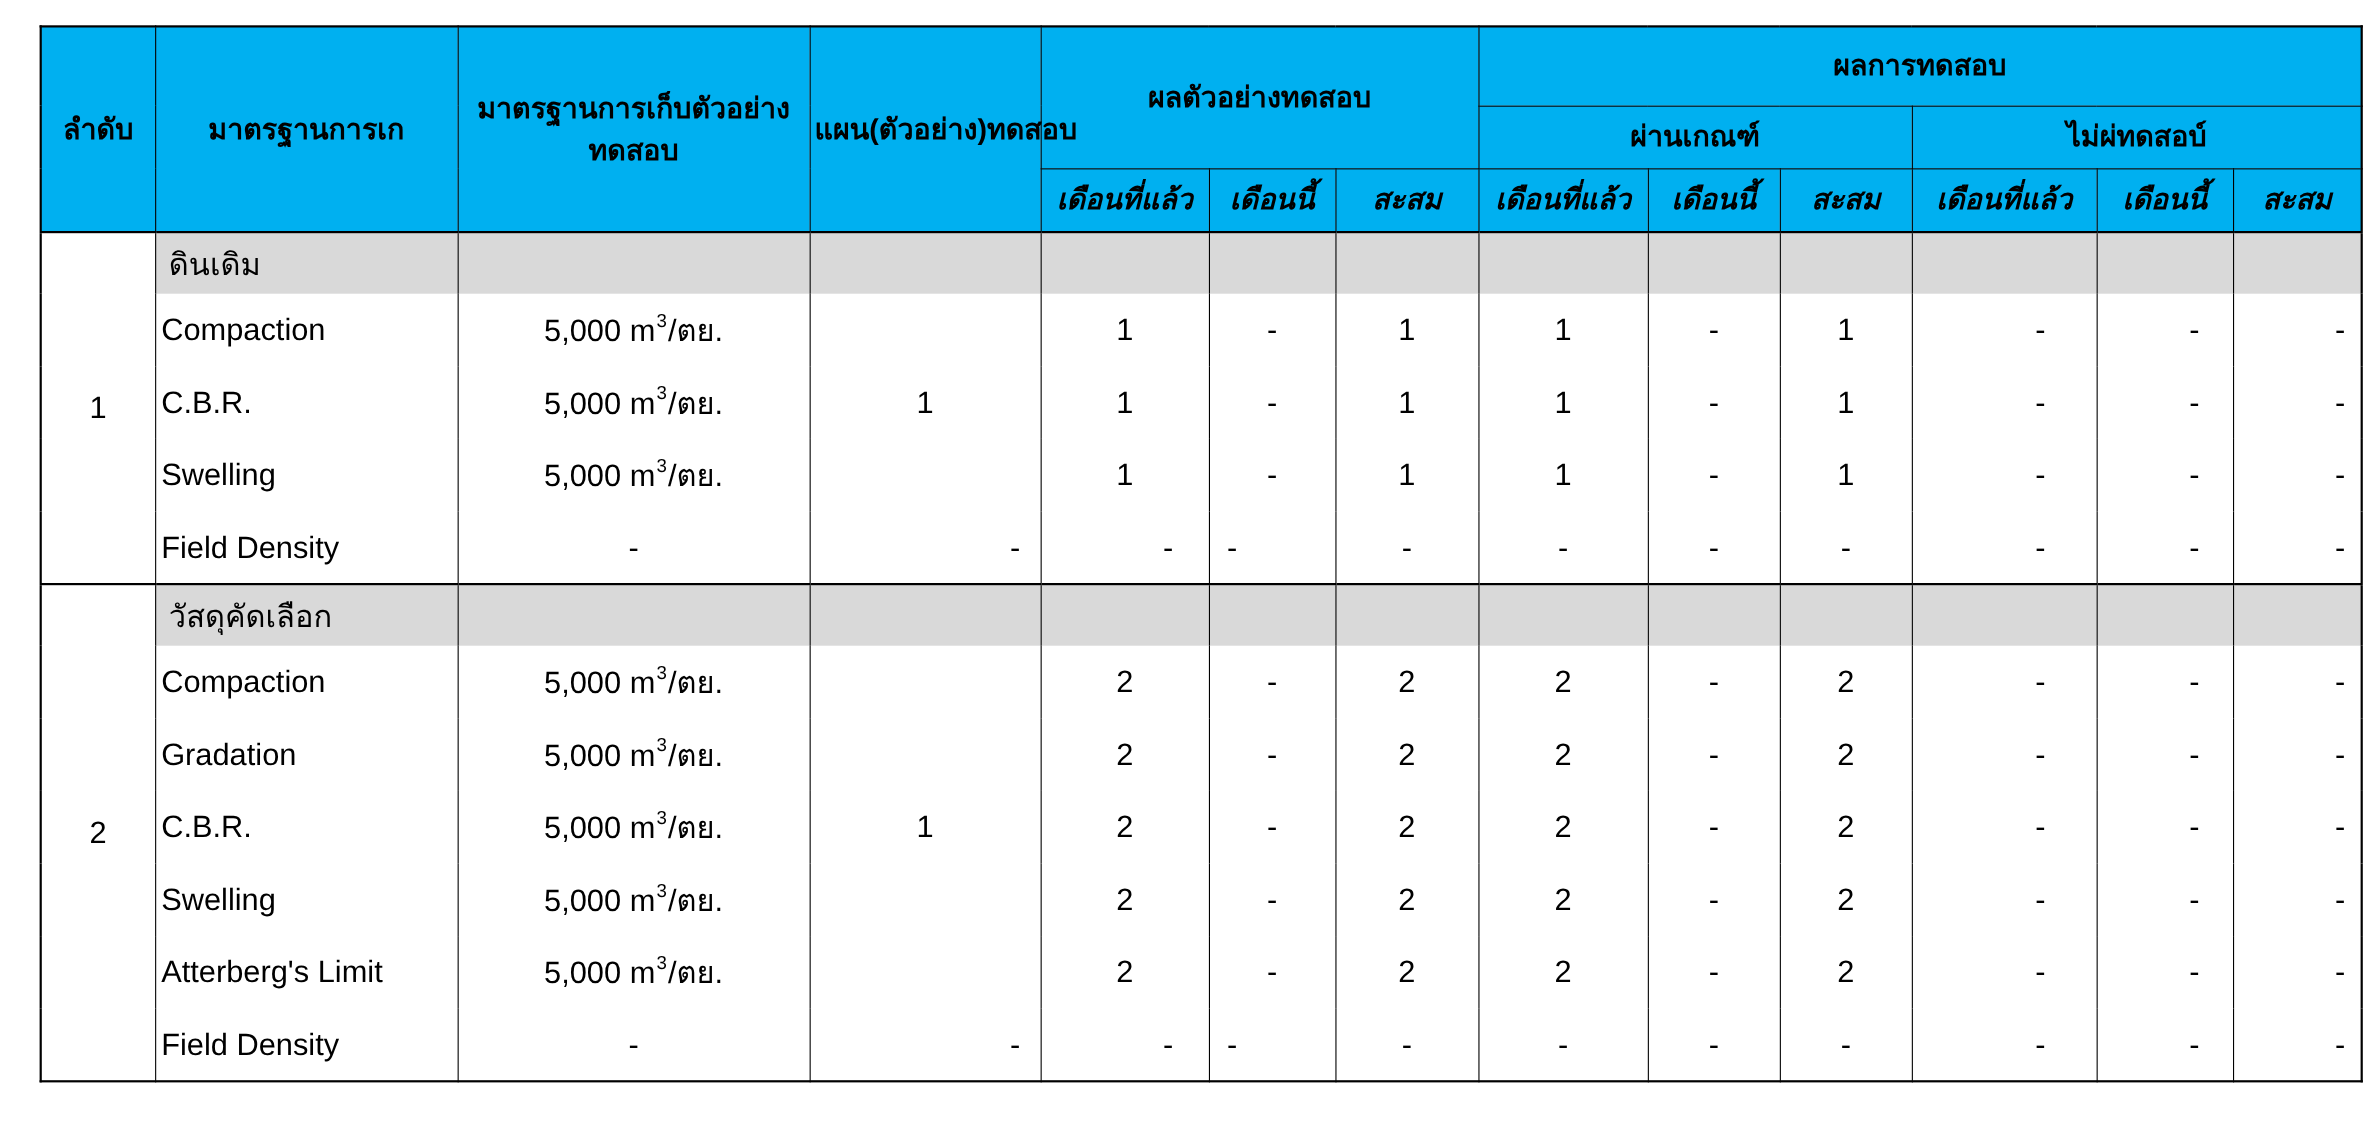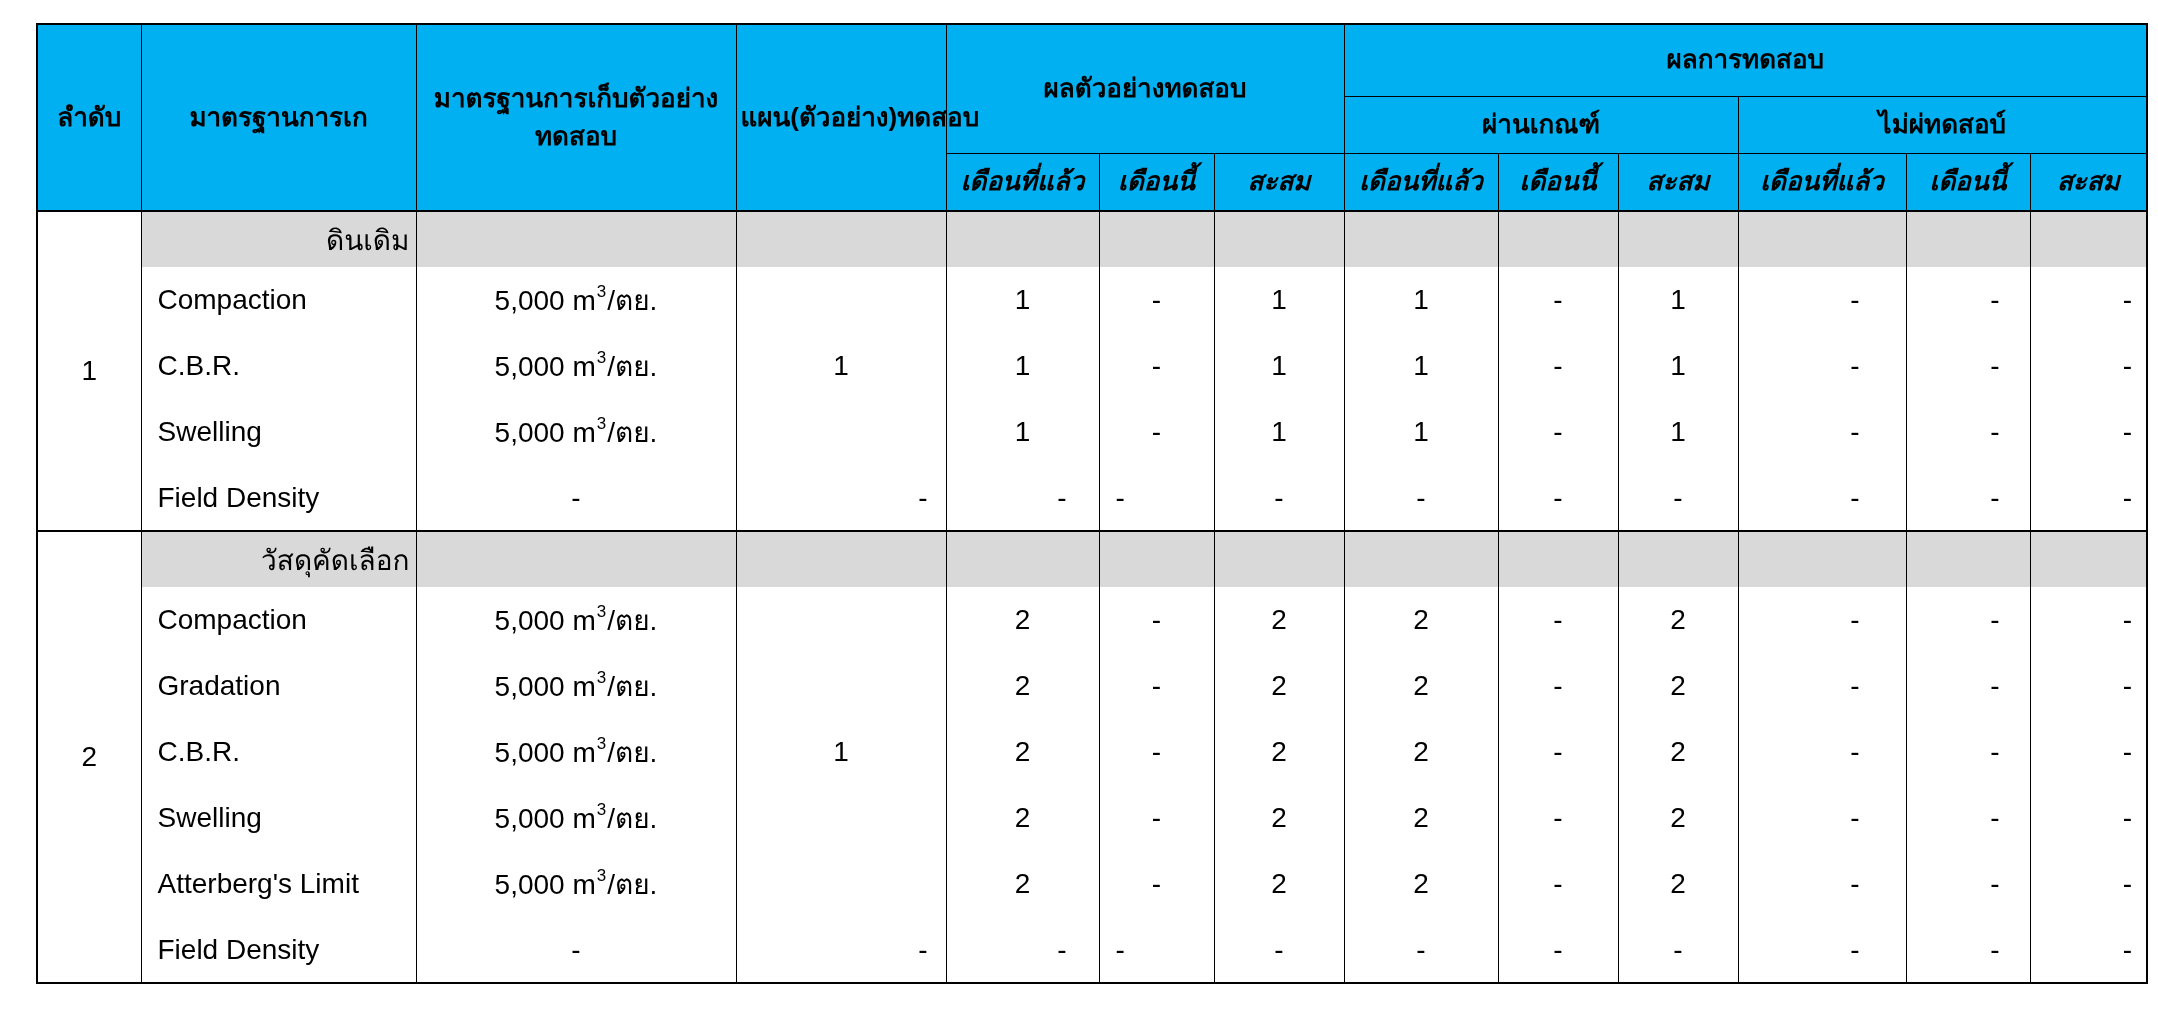--- a/index.html
+++ b/index.html
@@ -52,28 +52,28 @@
   tr.section-row { height: 56px; }
   tr.section-row td {
     background: var(--section-bg, #D9D9D9);
     border-top: 2px solid var(--border, #000);
   }
   tr.section-row td.no-cell {
     background: #ffffff;
     font-size: 28px;
   }
   td.section-title {
-    text-align: right;
+    text-align: left;
     padding-left: 12px;
     margin-left: 39px;
   }
   tr.data-row { height: 66px; }
   td.test-name {
     text-align: left;
-    padding-left: 16px;
+    padding-left: 5px;
     margin-top: 12px;
   }
   .sup {
     font-size: 17px;
     position: relative;
     top: -13px;
     margin: 0 1px;
   }
   
   tr.data-row td:nth-child(10) { text-align: right; padding-right: 46px; }

